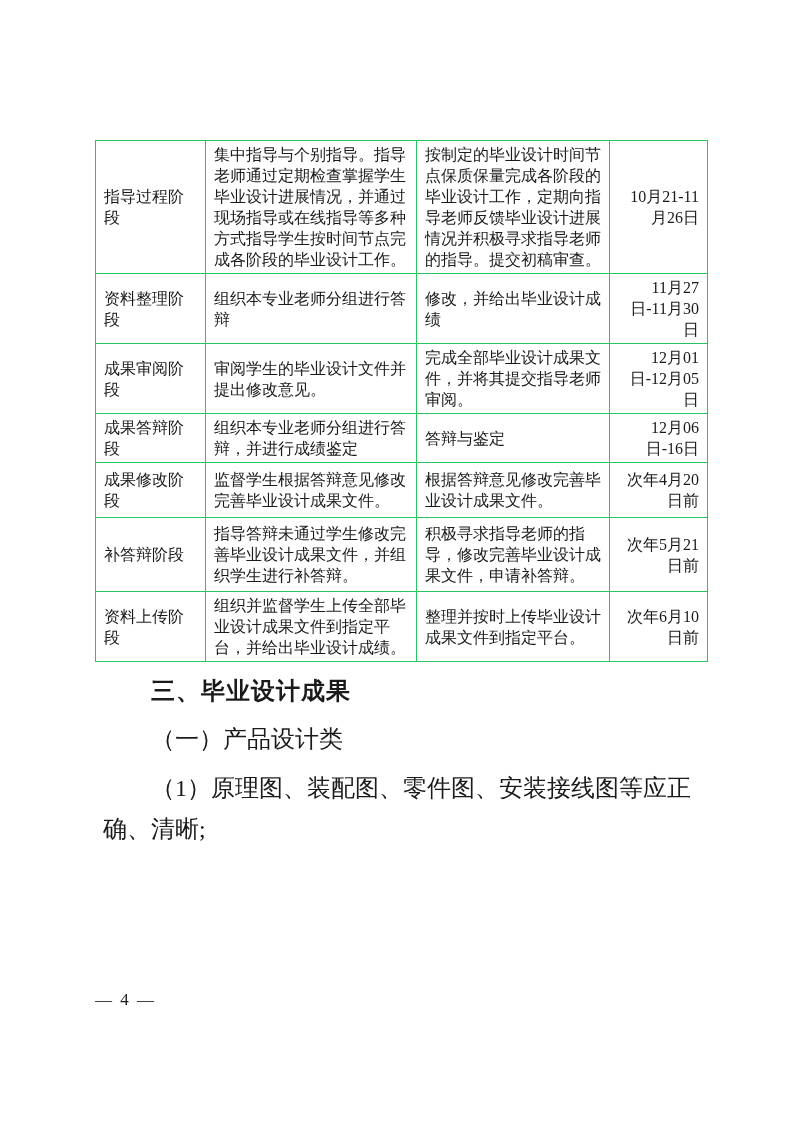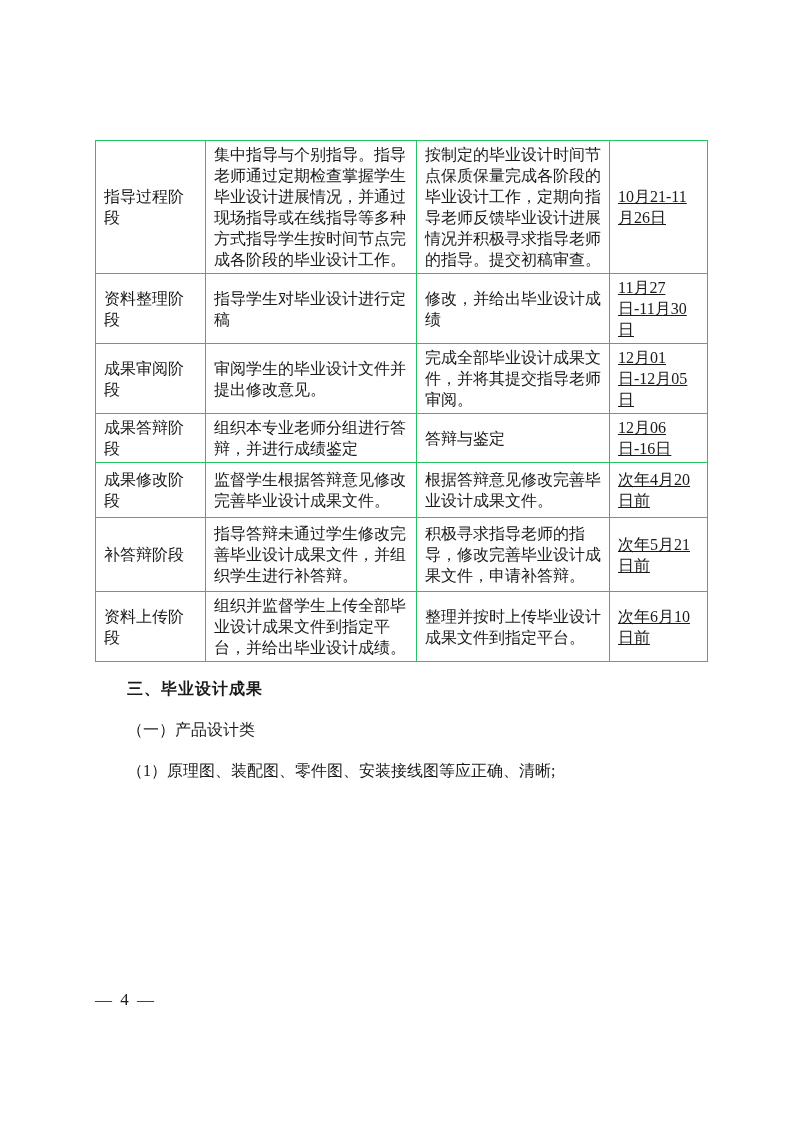--- a/index.html
+++ b/index.html
@@ -32,42 +32,41 @@
     padding: 3px 8px;
   }
   td.c-phase {
     text-align: left;
     padding: 3px 5px;
   }
   td.c-task {
     text-align: left;
   }
   td.c-time {
-    text-align: left;
+    text-align: right;
     padding: 3px 5px;
-    text-decoration: underline;
   }
   tr.r1 { height: 131px; }
   tr.r2 { height: 42px; }
   tr.r3 { height: 62px; }
   tr.r4 { height: 48px; }
   tr.r5 { height: 55px; }
   tr.r6 { height: 74px; }
   tr.r7 { height: 66px; }
 
   .body-text {
     margin-top: 6px;
     font-size: 20px;
     line-height: 41px;
     width: 612px;
   }
   .body-text p, .body-text h3 {
-    margin: 0;
+    margin: 8px;
     padding: 0;
-    font-size: 16px;
+    font-size: 24px;
     font-weight: normal;
     text-indent: 2em;
   }
   .section-heading {
     font-family: "Liberation Sans", "DejaVu Sans", sans-serif;
     font-weight: bold !important;
     letter-spacing: 1px;
   }
   .justified {
     text-align: justify;
@@ -96,21 +95,21 @@
     </colgroup>
     <tbody>
       <tr class="r1">
         <td class="c-phase">指导过程阶段</td>
         <td class="c-task">集中指导与个别指导。指导老师通过定期检查掌握学生毕业设计进展情况，并通过现场指导或在线指导等多种方式指导学生按时间节点完成各阶段的毕业设计工作。</td>
         <td class="c-task">按制定的毕业设计时间节点保质保量完成各阶段的毕业设计工作，定期向指导老师反馈毕业设计进展情况并积极寻求指导老师的指导。提交初稿审查。</td>
         <td class="c-time">10月21-11月26日</td>
       </tr>
       <tr class="r2">
         <td class="c-phase">资料整理阶段</td>
-        <td class="c-task">指导学生对毕业设计进行定稿</td>
+        <td class="c-task">组织本专业老师分组进行答辩</td>
         <td class="c-task">修改，并给出毕业设计成绩</td>
         <td class="c-time">11月27日-11月30日</td>
       </tr>
       <tr class="r3">
         <td class="c-phase">成果审阅阶段</td>
         <td class="c-task">审阅学生的毕业设计文件并提出修改意见。</td>
         <td class="c-task">完成全部毕业设计成果文件，并将其提交指导老师审阅。</td>
         <td class="c-time">12月01日-12月05日</td>
       </tr>
       <tr class="r4">

